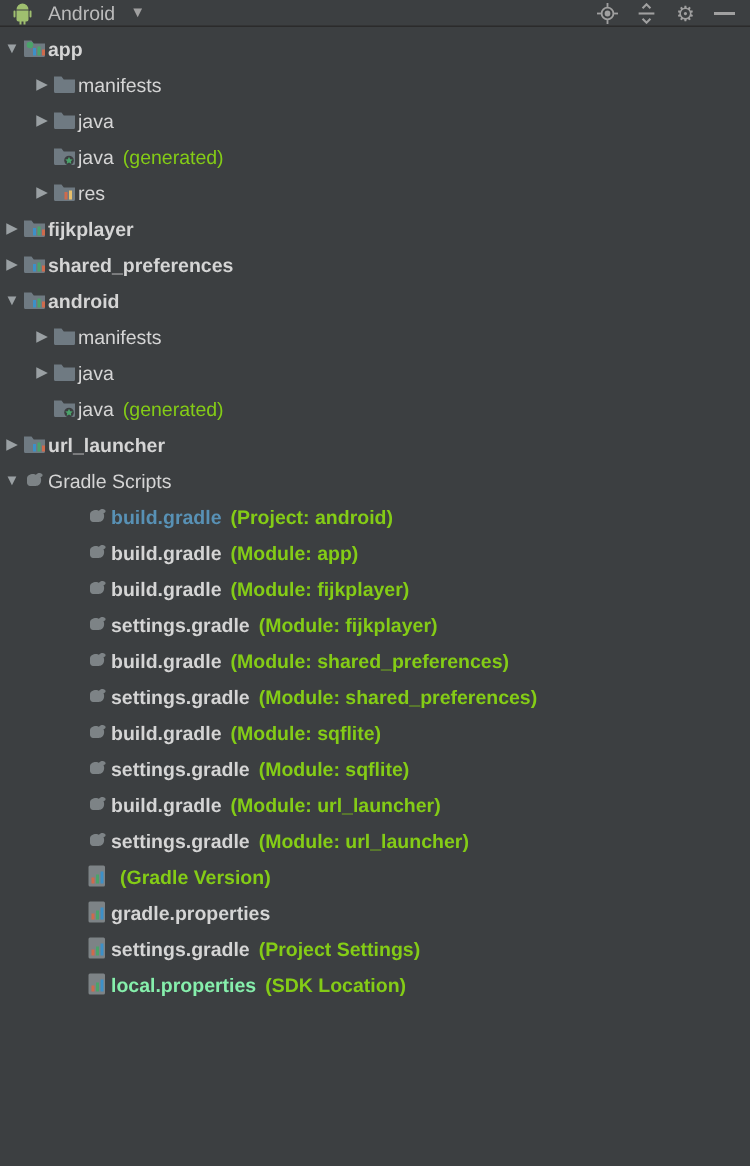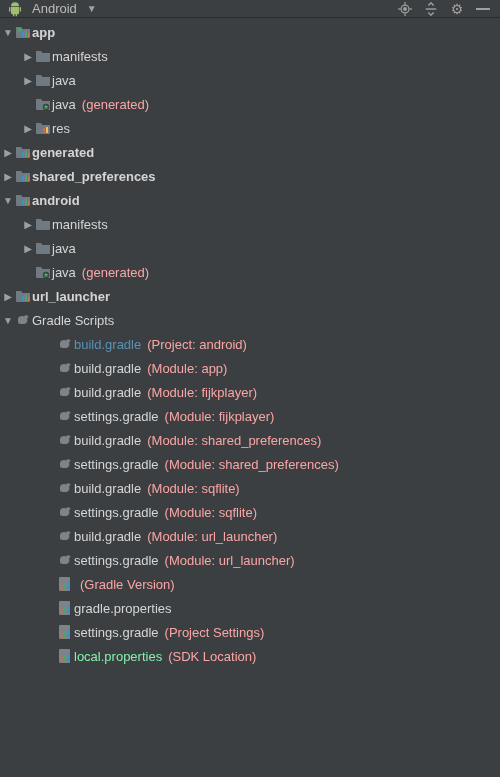--- a/index.html
+++ b/index.html
@@ -48,26 +48,26 @@
   }
   .arrow {
     width: 12px; text-align: center;
     font-size: 10px; color: #9aa0a3; display: inline-block;
     flex: 0 0 12px;
   }
   .arrow.none { visibility: hidden; }
   .icon { width: 18px; flex: 0 0 18px; display: inline-flex; align-items: center; justify-content: center; }
   .label { color: #d5d5d5; text-align: right; }
   .label.bold { font-weight: 600; }
-  .hint { color: #fca5a5; margin-left: 6px; }
+  .hint { color: #84cc16; margin-left: 6px; }
   .link { color: #5891b5; }
   .olive { color: #86efac; }
   .indent0 { padding-left: 2px; }
   .indent1 { padding-left: 22px; }
-  .indent2 { padding-left: 44px; }
+  .indent2 { padding-left: 44px; font-weight: bold; }
   
   .svgicon { width: 16px; height: 16px; }
 </style>
 </head>
 <body>
 
 <div class="topbar">
   <span class="icon">
     <svg class="svgicon" viewBox="0 0 24 24" fill="#9fbf6f">
         <path d="M6 8a6 6 0 0 1 12 0H6zm2-3l-1-2m9 2l1-2M6 9h12v9a2 2 0 0 1-2 2h-1v3h-2v-3h-2v3H9v-3H8a2 2 0 0 1-2-2V9zm-3 1a1 1 0 0 1 2 0v5a1 1 0 0 1-2 0v-5zm16 0a1 1 0 0 1 2 0v5a1 1 0 0 1-2 0v-5z"></path>
@@ -148,21 +148,21 @@
       </span>
       <span class="label">res</span>
     </div>
     <div class="row indent0">
       <span class="arrow ">▶</span>
       <span class="icon">
         <svg class="svgicon" viewBox="0 0 16 16">
           <use href="#i-module"></use>
         </svg>
       </span>
-      <span class="label bold">generated</span>
+      <span class="label bold">fijkplayer</span>
     </div>
     <div class="row indent0">
       <span class="arrow ">▶</span>
       <span class="icon">
         <svg class="svgicon" viewBox="0 0 16 16">
           <use href="#i-module"></use>
         </svg>
       </span>
       <span class="label bold">shared_preferences</span>
     </div>

